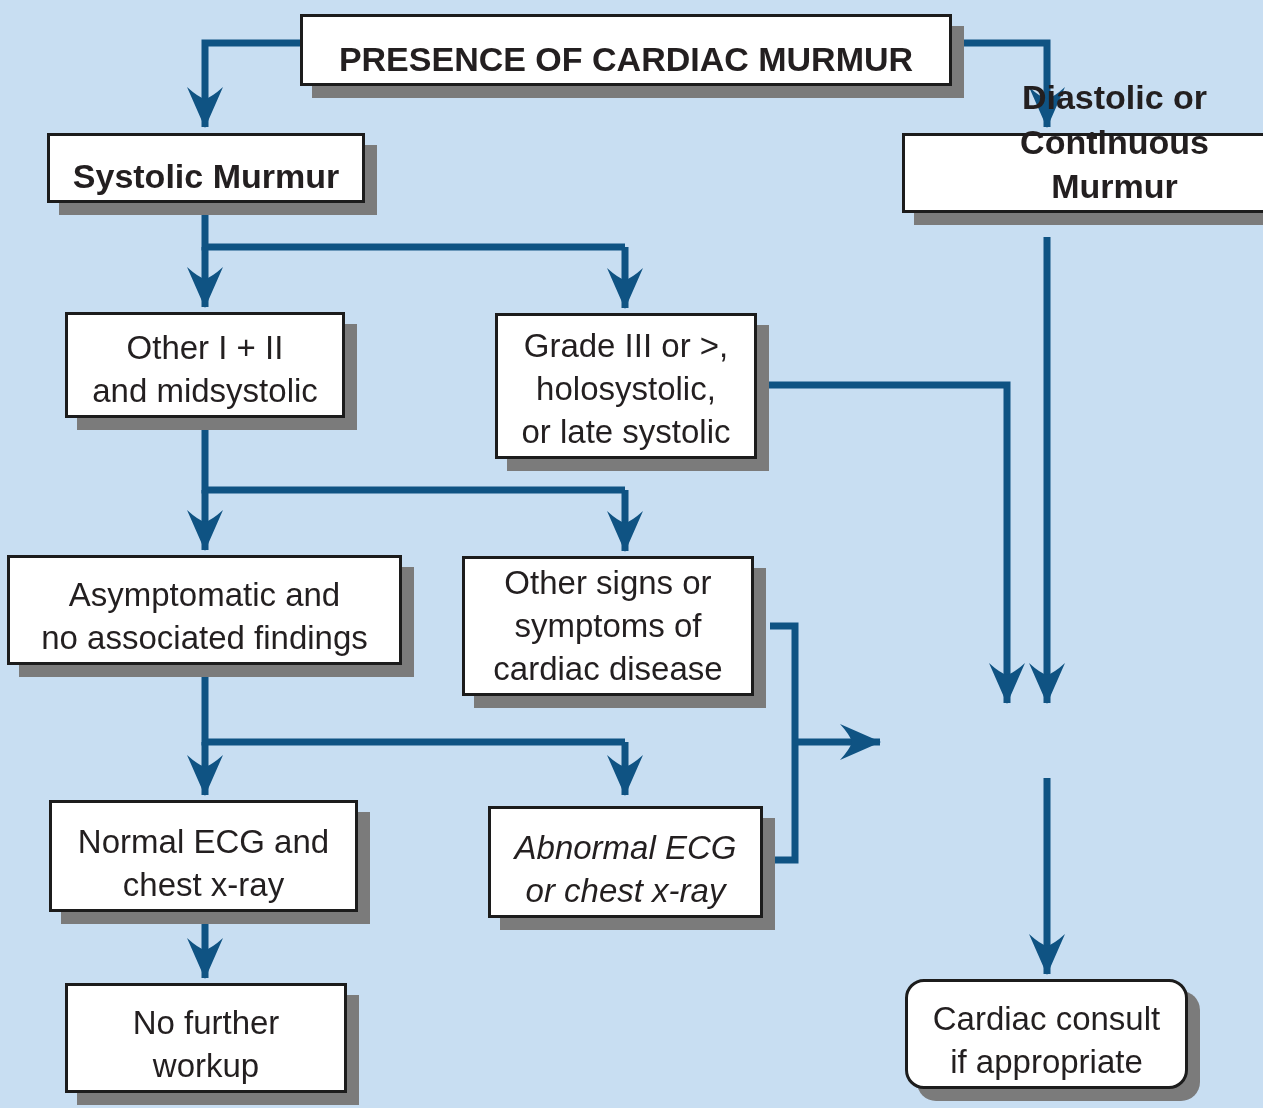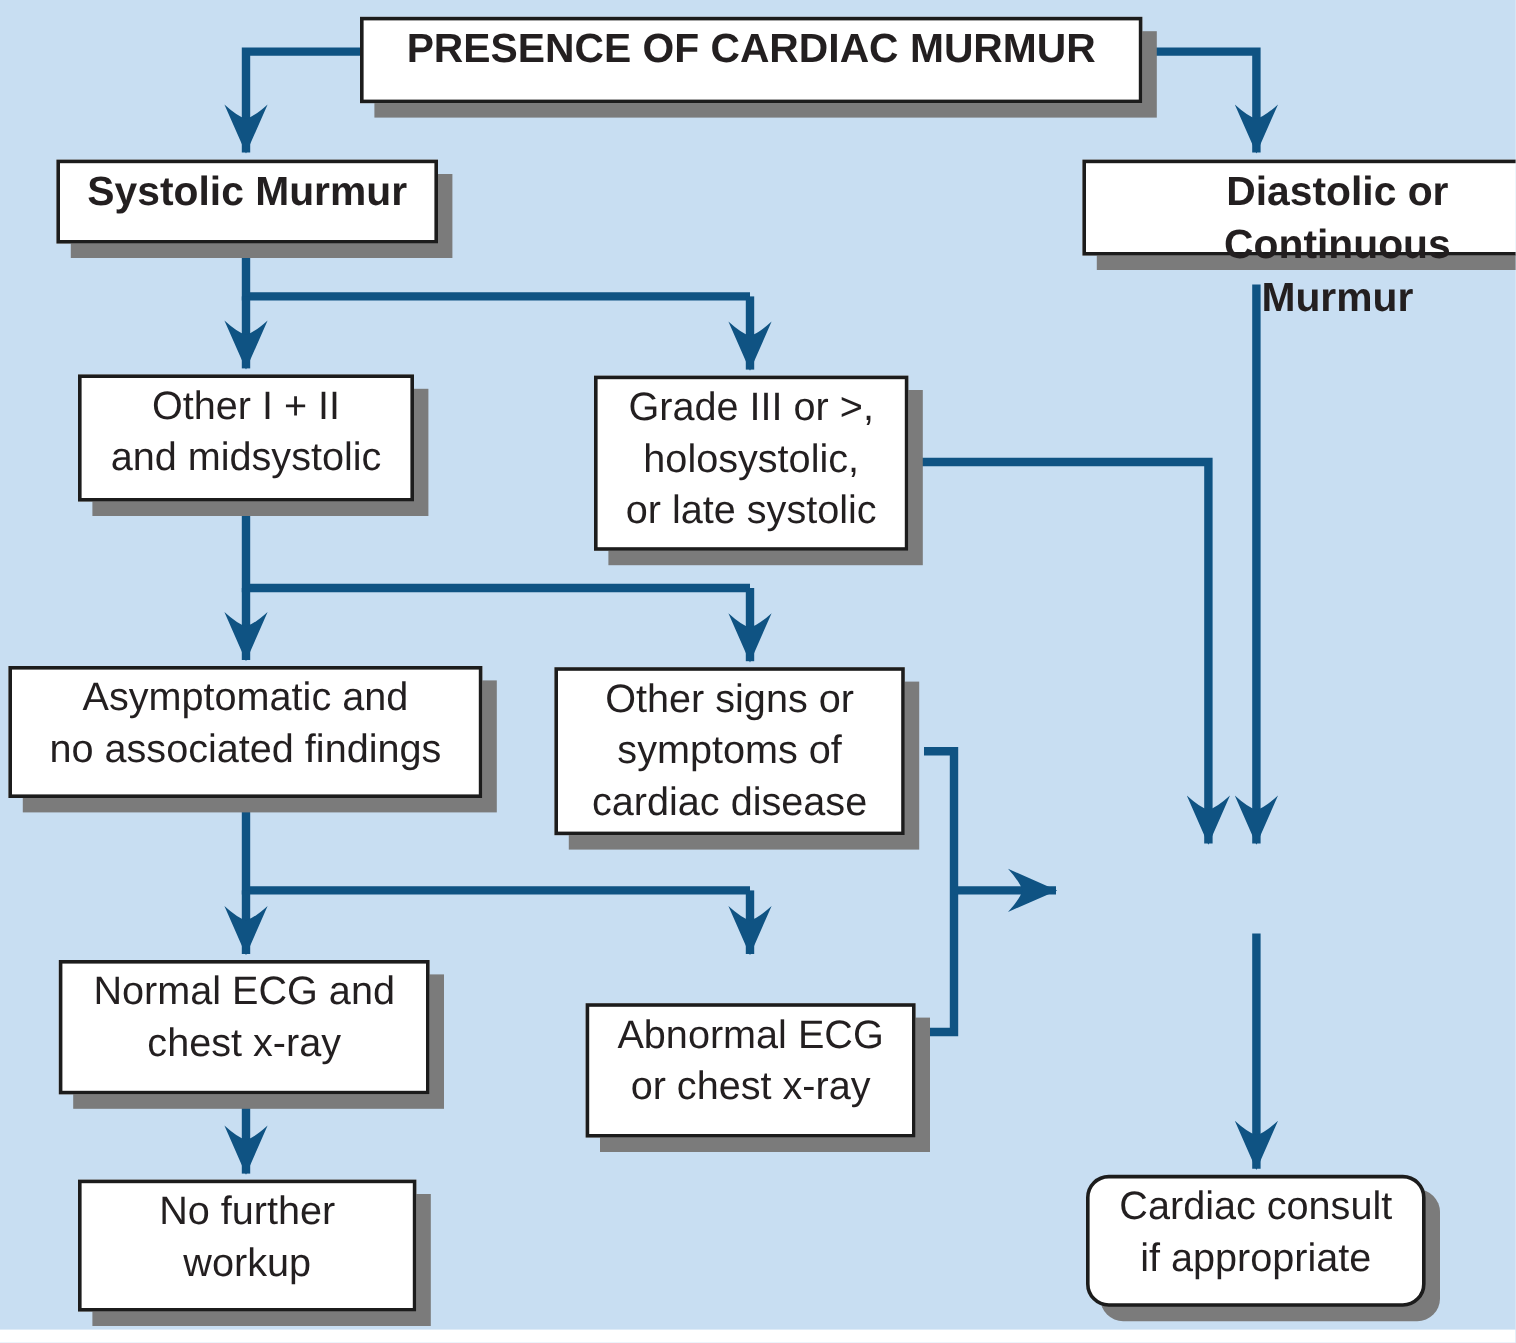--- a/index.html
+++ b/index.html
@@ -36,21 +36,21 @@
     fill:var(--line);
     stroke:none;
   }
   .node{
     position:absolute;
     box-sizing:border-box;
     background:var(--box-fill);
     border:3px solid var(--box-border);
     box-shadow:12px 12px 0 var(--shadow);
     display:flex;
-    align-items:flex-start;
+    align-items:flex-end;
     justify-content:center;
     text-align:center;
     color:var(--text);
     font-size:33px;
     line-height:1.3;
     padding:2px 6px;
   }
   .node .node-label{
     white-space:pre-line;
   }
@@ -141,21 +141,21 @@
 symptoms of
 cardiac disease</span>
   </div>
 
 
   <div class="node" style="left:49px; top:800px; width:309px; height:112px;">
     <span class="node-label">Normal ECG and
 chest x-ray</span>
   </div>
 
-  <div class="node" style="left:488px; top:836px; width:275px; height:112px;">
+  <div class="node" style="left:488px; top:806px; width:275px; height:112px;font-style:italic;">
     <span class="node-label">Abnormal ECG
 or chest x-ray</span>
   </div>
 
   <div class="node" style="left:65px; top:983px; width:282px; height:110px;">
     <span class="node-label">No further
 workup</span>
   </div>
 
   <div class="node" style="left:905px; top:979px; width:283px; height:110px;border-radius:19px;">

